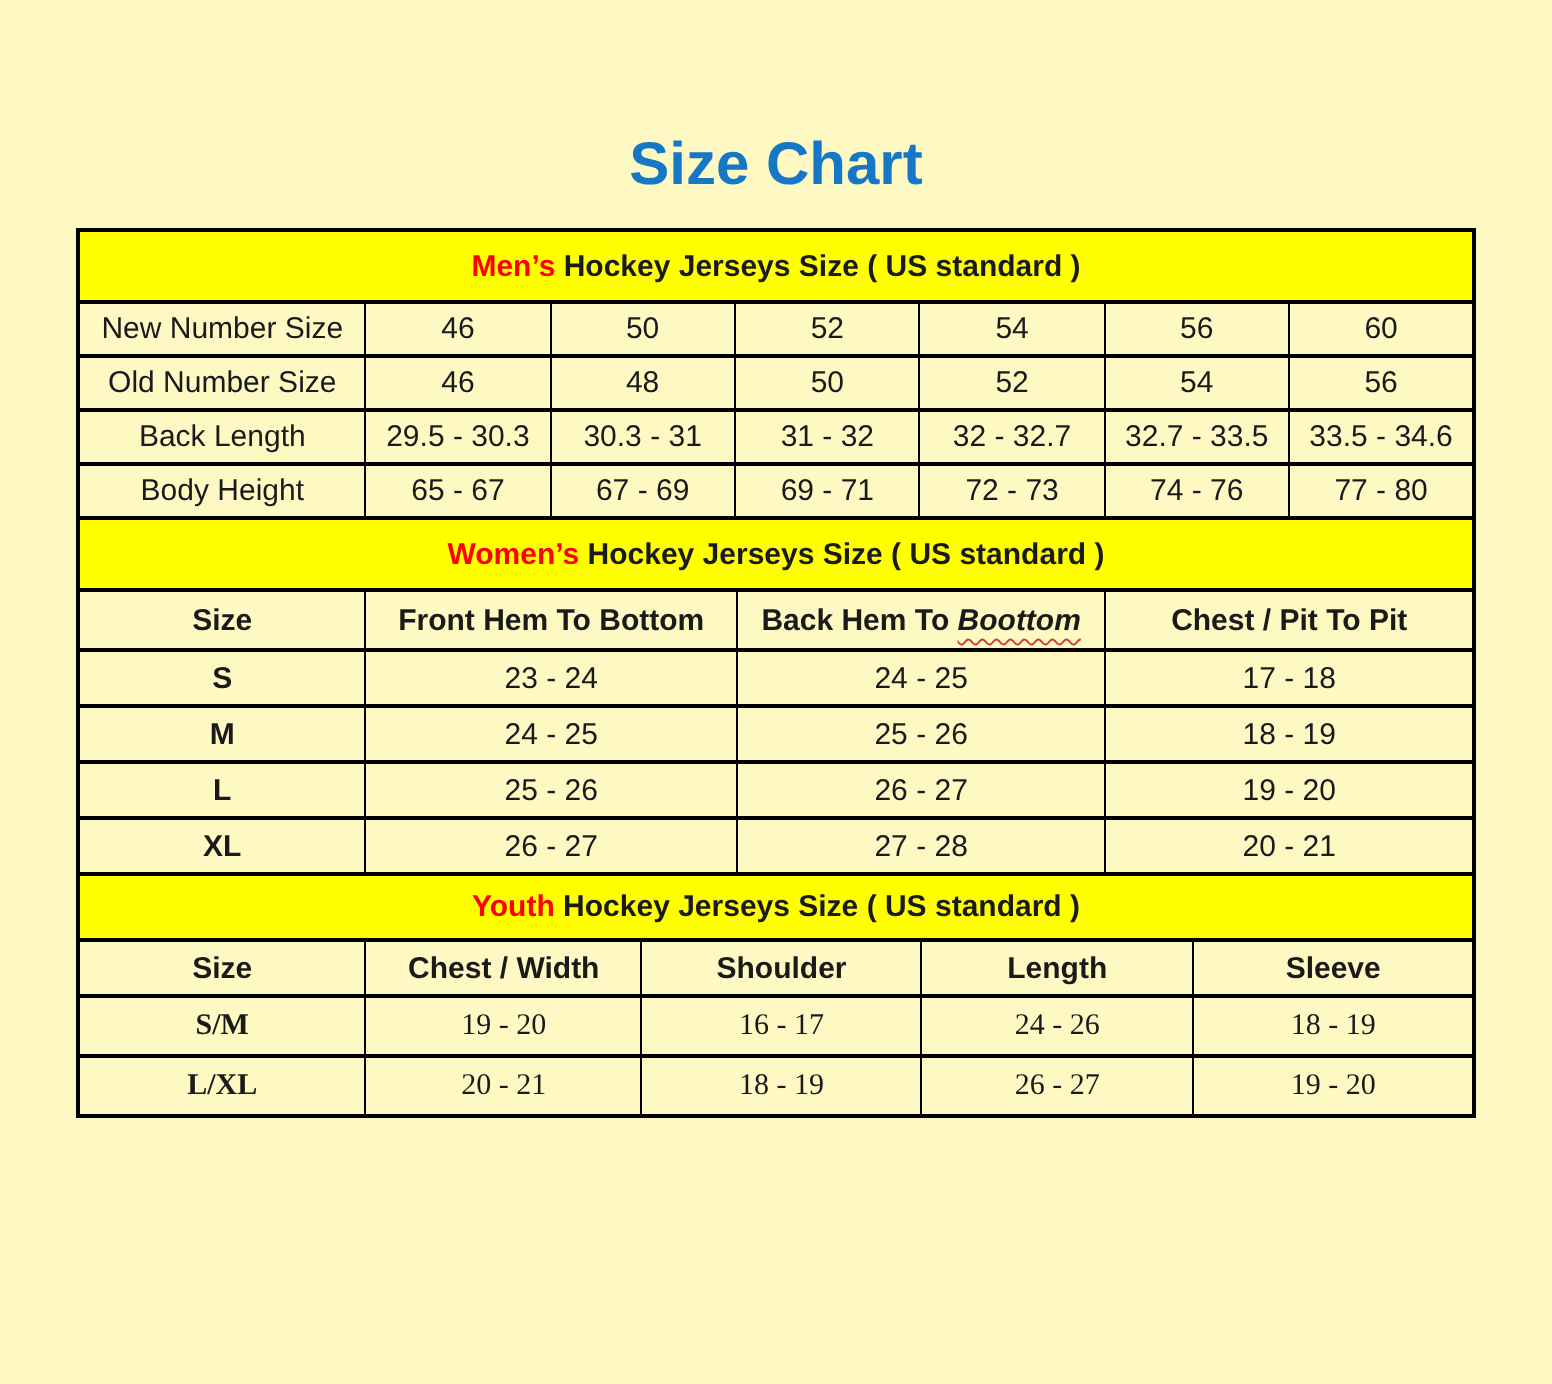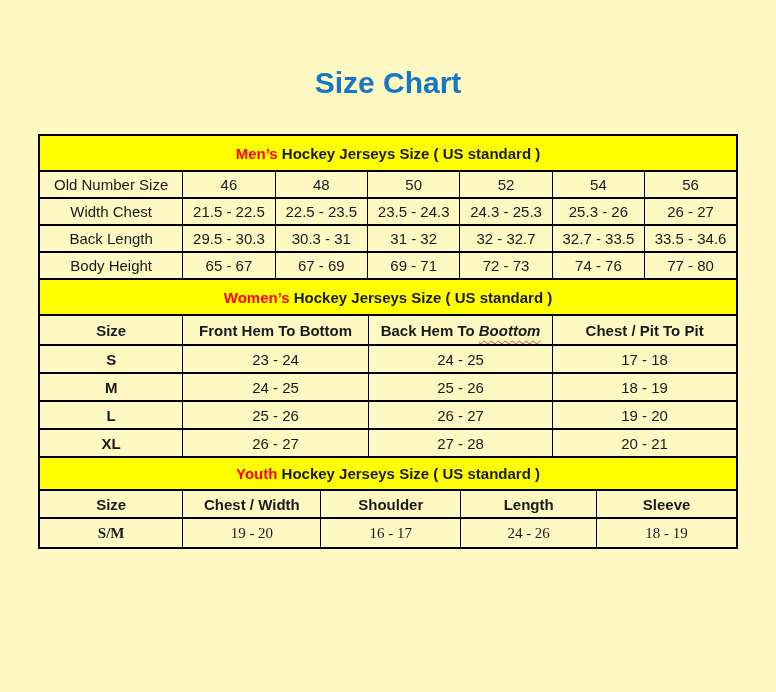--- a/index.html
+++ b/index.html
@@ -25,21 +25,21 @@
     text-align: center;
     color: var(--title-blue, #1577C6);
     font-size: 30px;
     font-weight: bold;
     letter-spacing: 0px;
     line-height: 34px;
   }
   .tables {
     position: absolute;
     left: 38px;
-    top: 134px;
+    top: 114px;
     width: 700px;
   }
   table.tbl {
     width: 700px;
     border-collapse: collapse;
     table-layout: fixed;
     border: 2px solid var(--border-black, #000);
   }
   table.tbl + table.tbl { margin-top: -2px; padding-left: 35px; }
   .tbl td, .tbl th {
@@ -112,36 +112,36 @@
           <col class="c-data">
           <col class="c-data">
           <col class="c-data">
           <col class="c-data">
         </colgroup>
       <tbody>
         <tr class="band-row">
           <td class="band" colspan="7"><span class="accent">Men’s</span><span> Hockey Jerseys Size ( US standard )</span></td>
         </tr>
         <tr class="data-row">
+          <td class="rowlabel-reg">New Number Size</td>
+          <td>46</td>
+          <td>50</td>
+          <td>52</td>
+          <td>54</td>
+          <td>56</td>
+          <td>60</td>
+        </tr>
+        <tr class="data-row">
           <td class="rowlabel-reg">Old Number Size</td>
           <td>46</td>
           <td>48</td>
           <td>50</td>
           <td>52</td>
           <td>54</td>
           <td>56</td>
-        </tr>
-        <tr class="data-row">
-          <td class="rowlabel-reg">Width Chest</td>
-          <td>21.5 - 22.5</td>
-          <td>22.5 - 23.5</td>
-          <td>23.5 - 24.3</td>
-          <td>24.3 - 25.3</td>
-          <td>25.3 - 26</td>
-          <td>26 - 27</td>
         </tr>
         <tr class="data-row">
           <td class="rowlabel-reg">Back Length</td>
           <td>29.5 - 30.3</td>
           <td>30.3 - 31</td>
           <td>31 - 32</td>
           <td>32 - 32.7</td>
           <td>32.7 - 33.5</td>
           <td>33.5 - 34.6</td>
         </tr>
@@ -220,17 +220,24 @@
           <th>Length</th>
           <th>Sleeve</th>
         </tr>
         <tr class="data-row">
           <td class="rowlabel-bold">S/M</td>
           <td>19 - 20</td>
           <td>16 - 17</td>
           <td>24 - 26</td>
           <td>18 - 19</td>
         </tr>
+        <tr class="data-row">
+          <td class="rowlabel-bold">L/XL</td>
+          <td>20 - 21</td>
+          <td>18 - 19</td>
+          <td>26 - 27</td>
+          <td>19 - 20</td>
+        </tr>
       </tbody>
     </table>
 
   </div>
 </div>
 
 </body></html>

